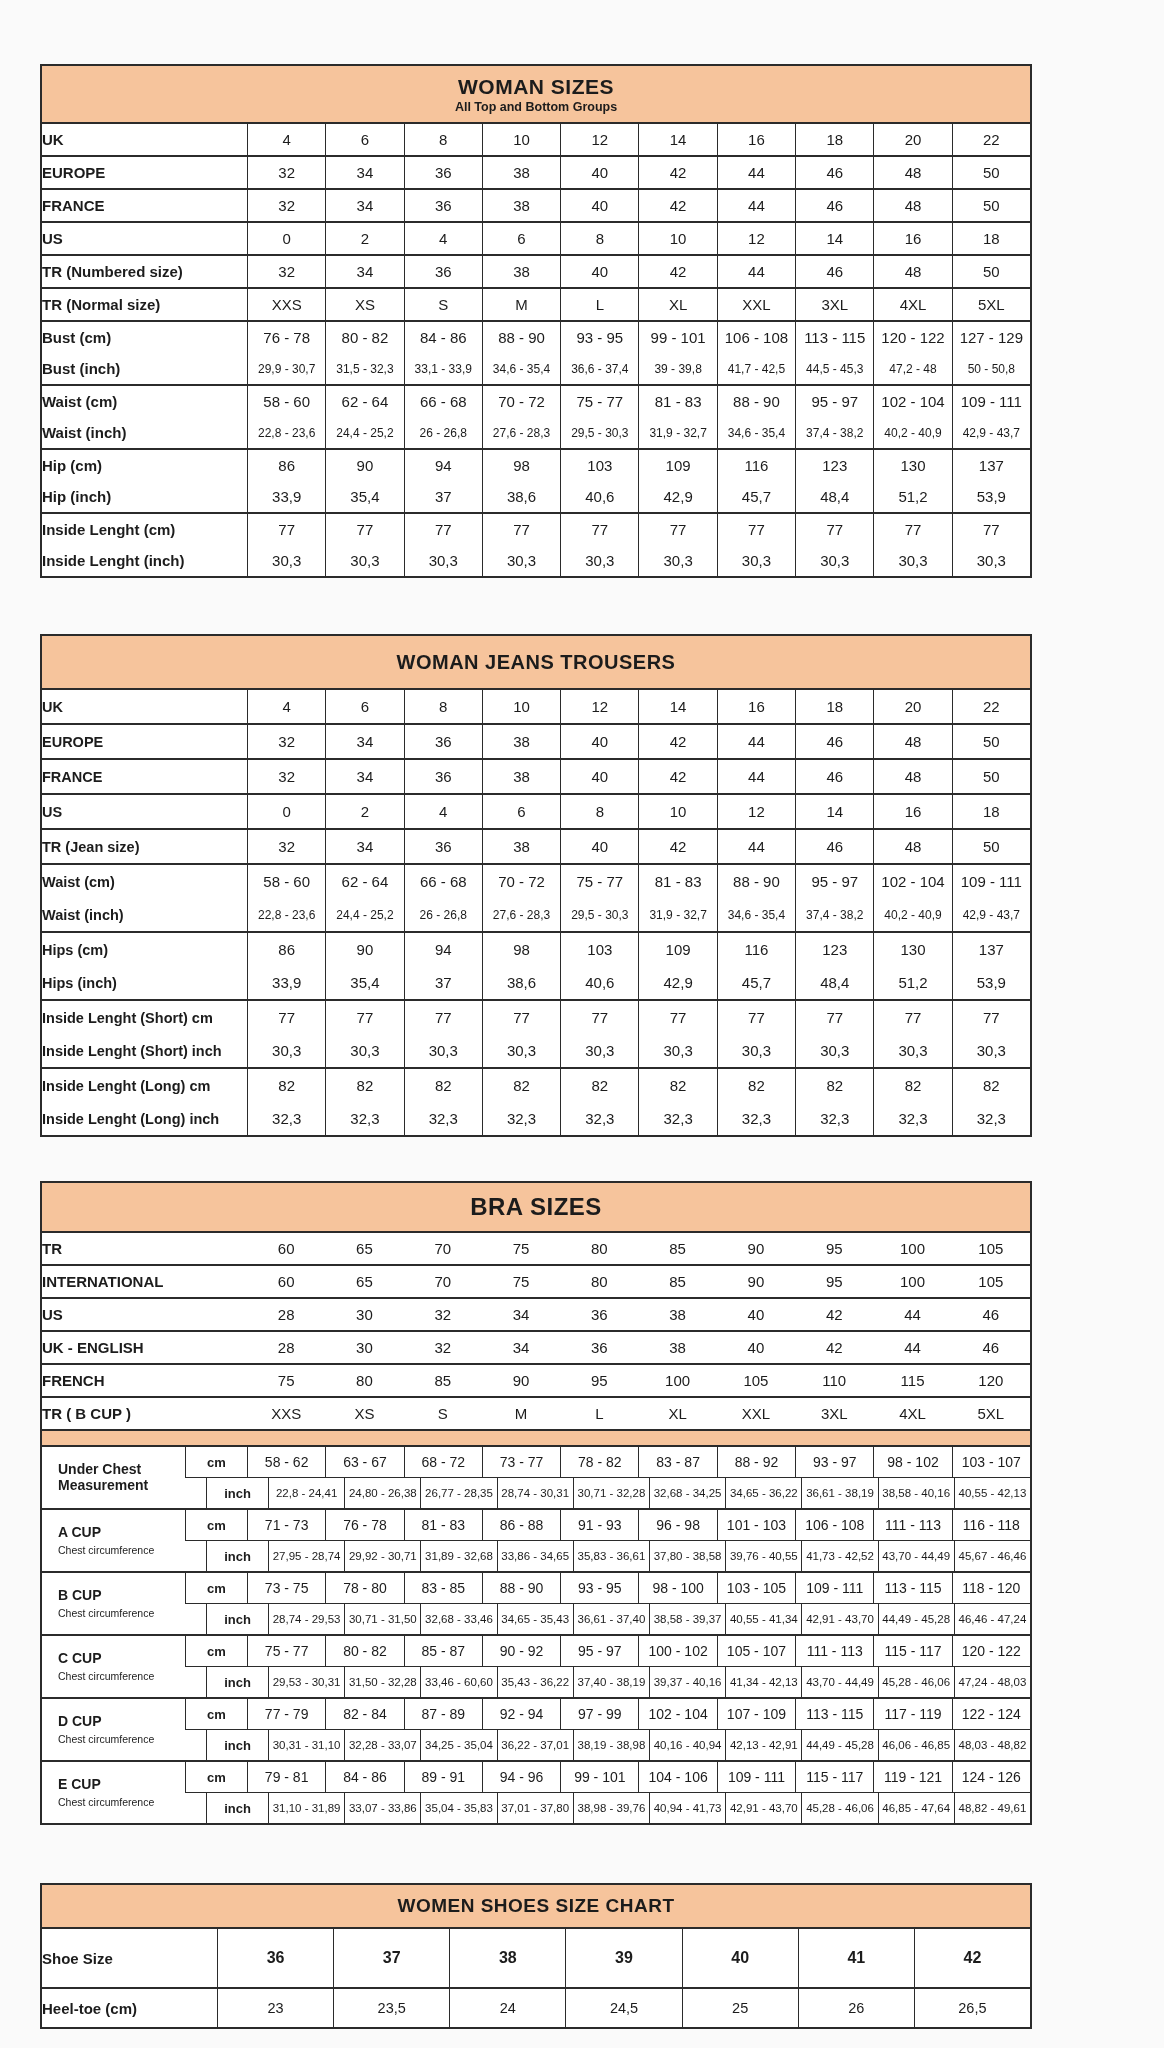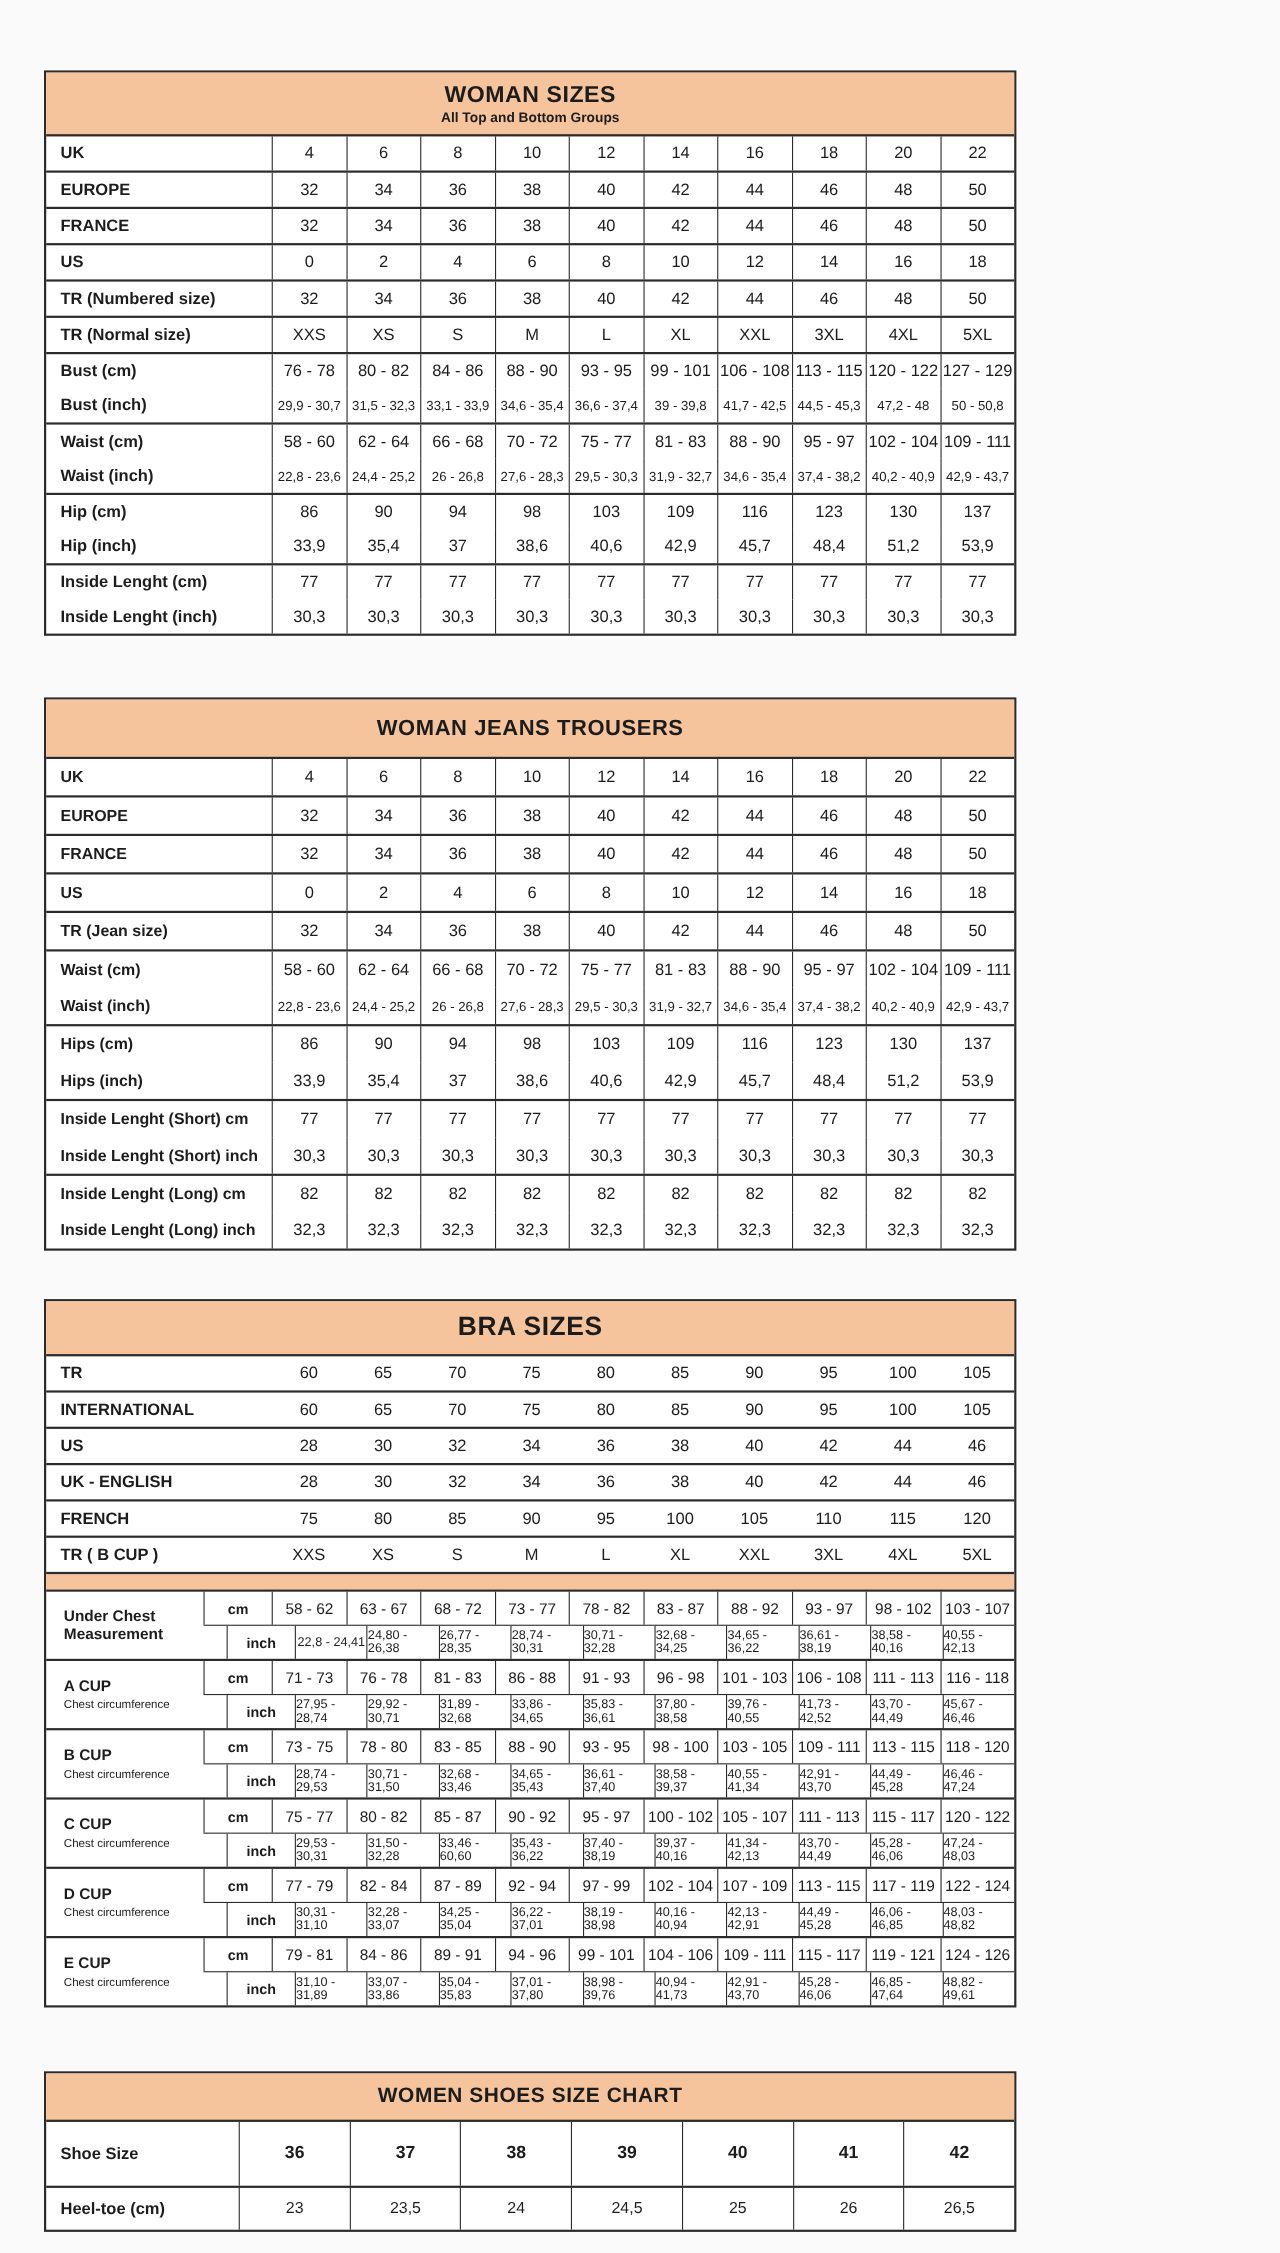--- a/index.html
+++ b/index.html
@@ -8,39 +8,39 @@
     --txt:#1c1c1c;
   }
   html,body{margin:0;padding:0;}
   body{
     width:1164px;height:2048px;
     background:#fafafa;
     font-family:"Liberation Sans", sans-serif;
     color:var(--txt);
     overflow:hidden;
   }
-  .sheet{width:884px;margin-left:40px;}
+  .sheet{width:992px;margin-left:40px;}
   section{margin:0;}
   .twrap{border:2px solid var(--bc);background:#fff;}
   .thead{
     background:var(--accent);
     border-bottom:2px solid var(--bc);
     text-align:center;
     display:flex;flex-direction:column;justify-content:center;
   }
   .t-title{font-weight:700;letter-spacing:.5px;}
   .t-sub{font-weight:700;}
 
   
   .row{display:flex;align-items:stretch;border-top:2px solid var(--bc);}
   [data-table] > .row:first-child{border-top:none;}
   .row.sub{border-top:none;}
   .lbl{
     display:flex;align-items:center;
-    padding-left:13px;font-weight:700;font-size:15px;
+    font-weight:700;font-size:15px;
     box-sizing:border-box;
   }
   .cell{
     flex:1 1 0;display:flex;align-items:center;justify-content:center;
     font-size:15px;border-left:1.5px solid var(--bc);
   }
   .row.small .cell{font-size:12px;}
 
   
   .s1{margin-top:64px;}

